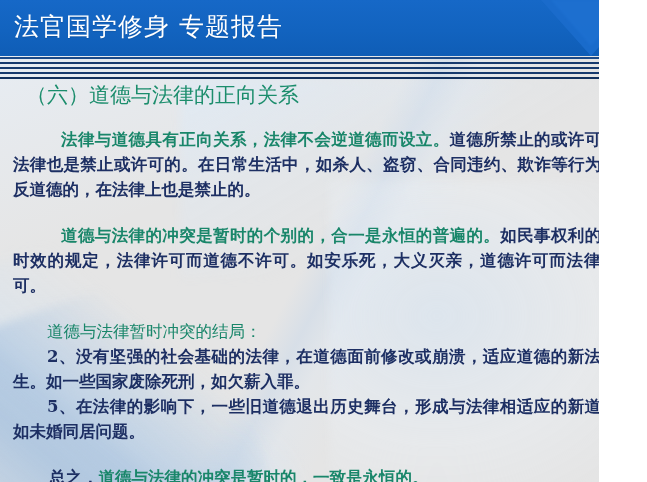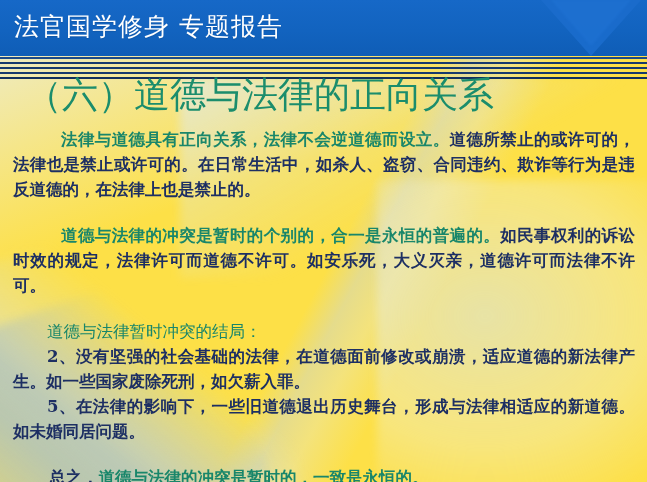--- a/index.html
+++ b/index.html
@@ -7,24 +7,24 @@
     margin: 0;
     padding: 0;
     background: #ffffff;
   }
   body {
     font-family: "DejaVu Sans", sans-serif;
   }
 
   .slide {
     position: relative;
-    width: 647px;
+    width: 599px;
     height: 482px;
     overflow: hidden;
-    background: #fde047;
+    background: #e5e5e5;
   }
 
   
   .bg-base {
     position: absolute;
     inset: 0;
     background:
       linear-gradient(118deg,
         rgba(255,255,255,0) 0%,
         rgba(255,255,255,0) 52%,
@@ -152,21 +152,21 @@
   .rules .rule.r2 { top: 10px; }
   .rules .rule.r3 { top: 15px; }
   .rules .rule.r4 { top: 20px; background:#12305c; }
 
   
   .section-heading {
     position: absolute;
     left: 26px;
     top: 76px;
     color: #1b8d6c;
-    font-size: 36px;
+    font-size: 21px;
     line-height: 38px;
     white-space: nowrap;
     font-family: Liberation Sans, sans-serif;
     text-align: center;
   }
 
   
   .body-area {
     position: absolute;
     left: 13px;

